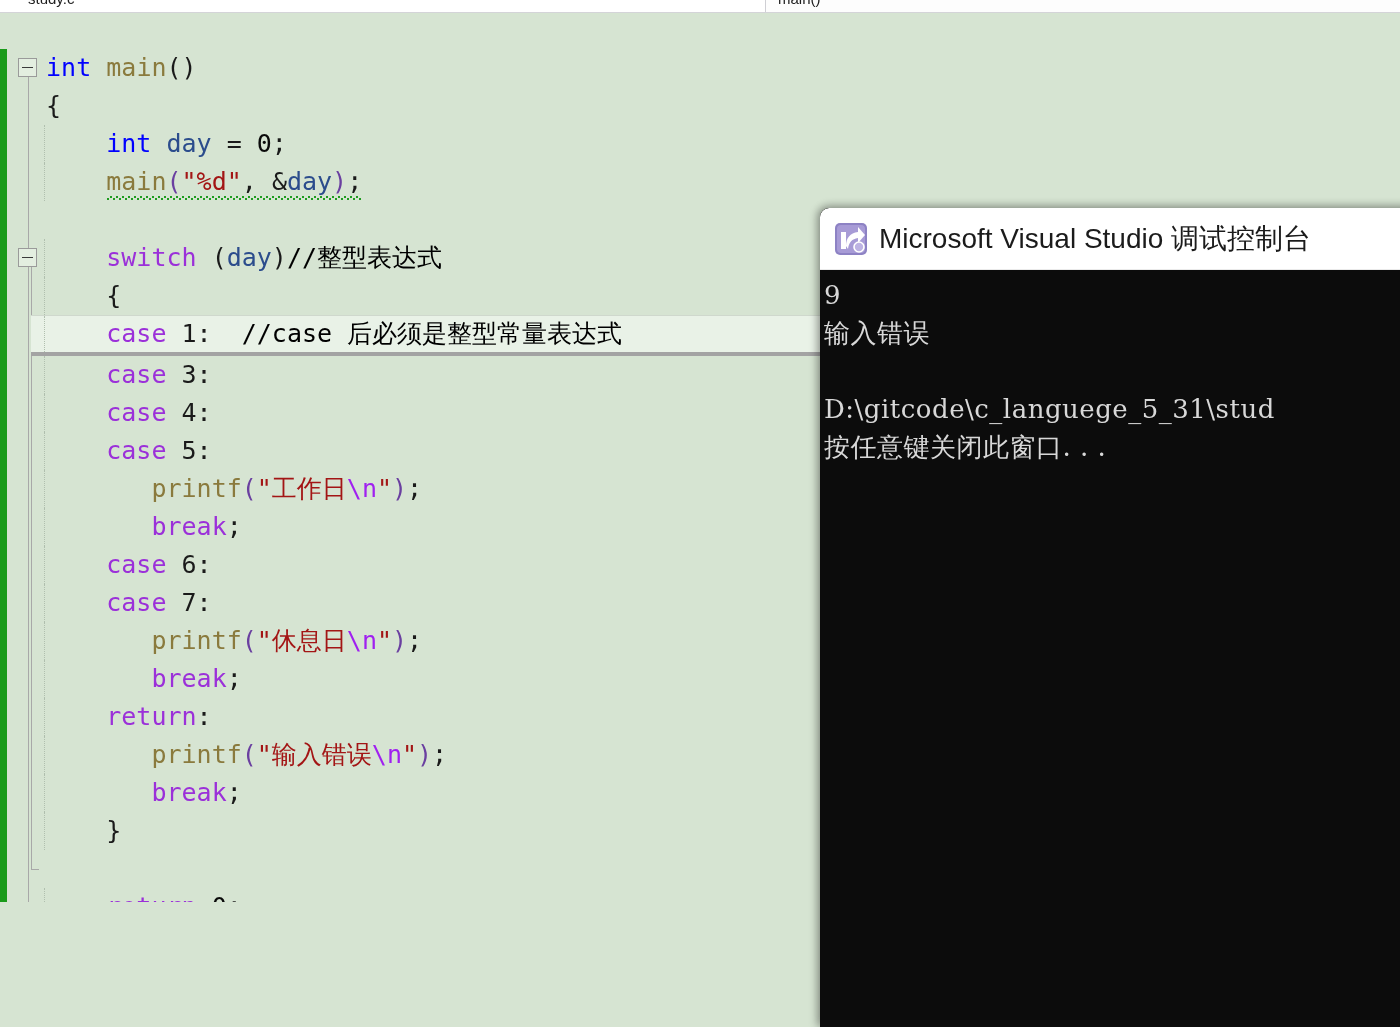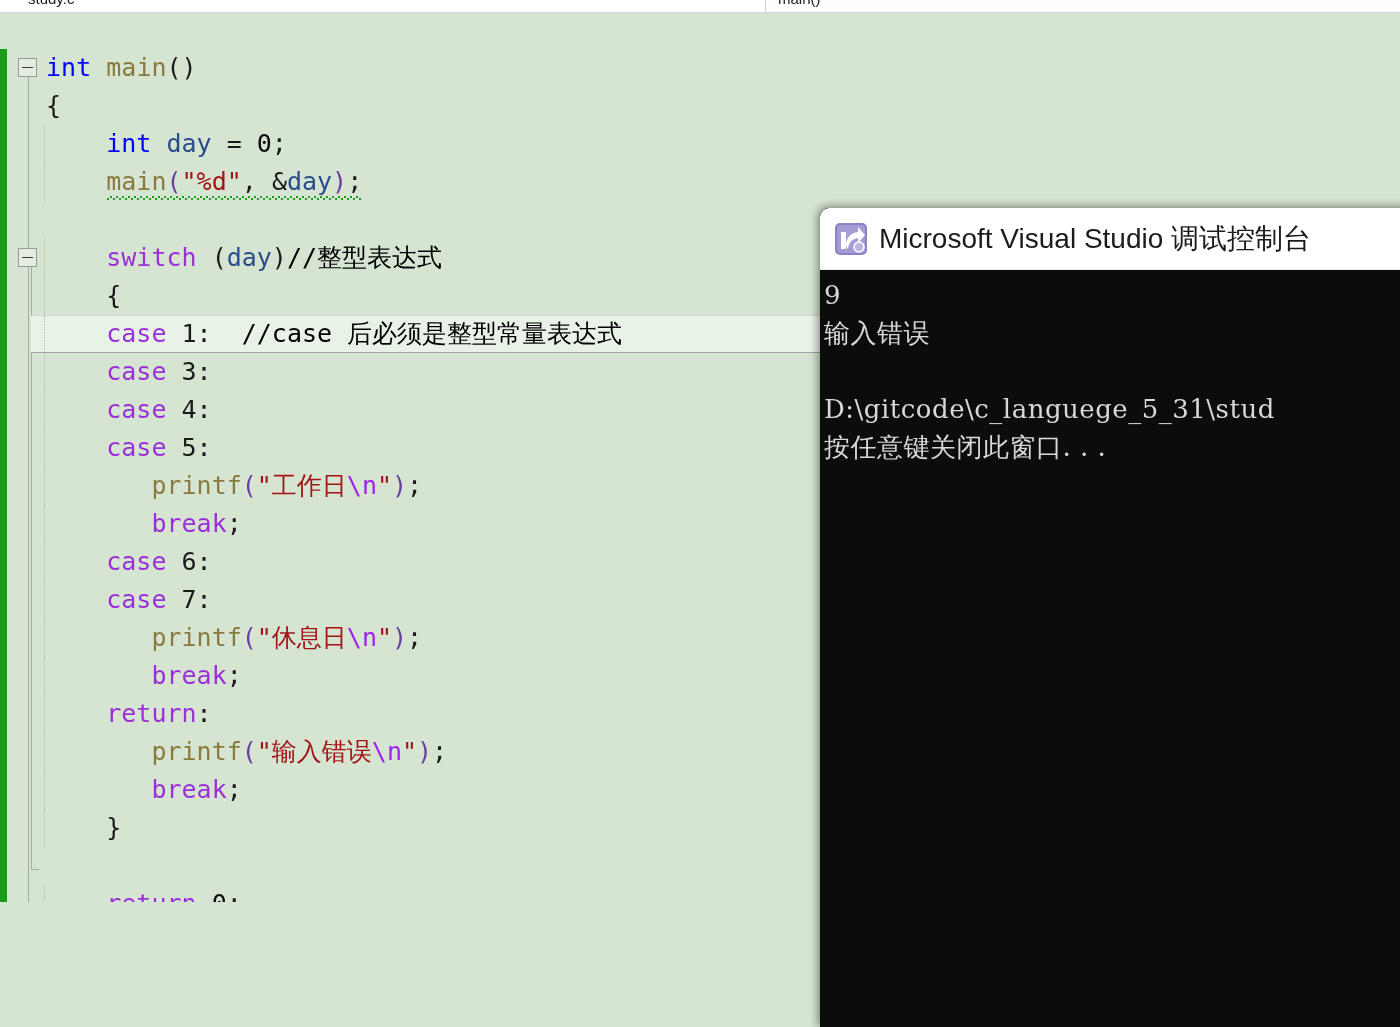--- a/index.html
+++ b/index.html
@@ -91,21 +91,21 @@
     height: 38px; line-height: 38px;
     font-family: "DejaVu Sans Mono", monospace;
     font-size: 25px;
     letter-spacing: 0px;
     white-space: pre;
     color: #000000;
   }
   .line.current {
     background: #e9f2e7;
     border-top: 1px solid #cfd8cd;
-    border-bottom: 1px solid #a3a3a3;
+    border-bottom: 4px solid #a3a3a3;
     height: 36px; line-height: 36px;
   }
   
   .indent-guide {
     position: absolute; top: 0; width: 0;
     border-left: 1px dotted #b0bfae;
     height: 100%;
     pointer-events: none;
   }
   .ig1 { left: 13px; }

